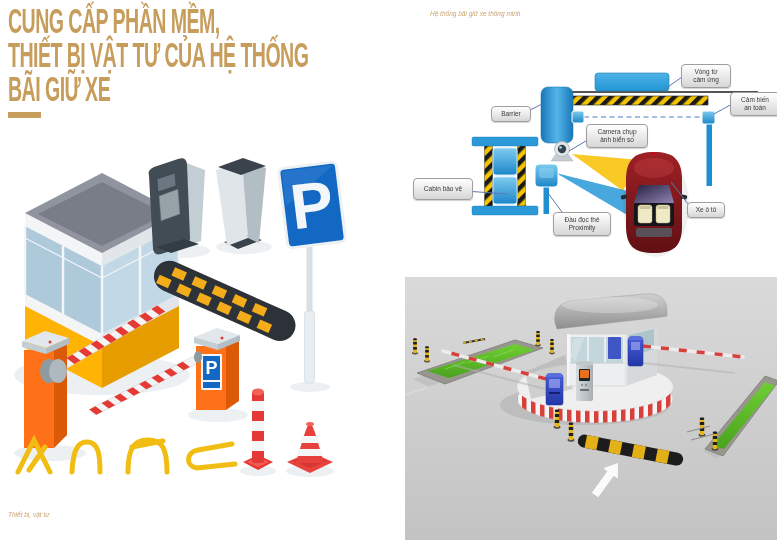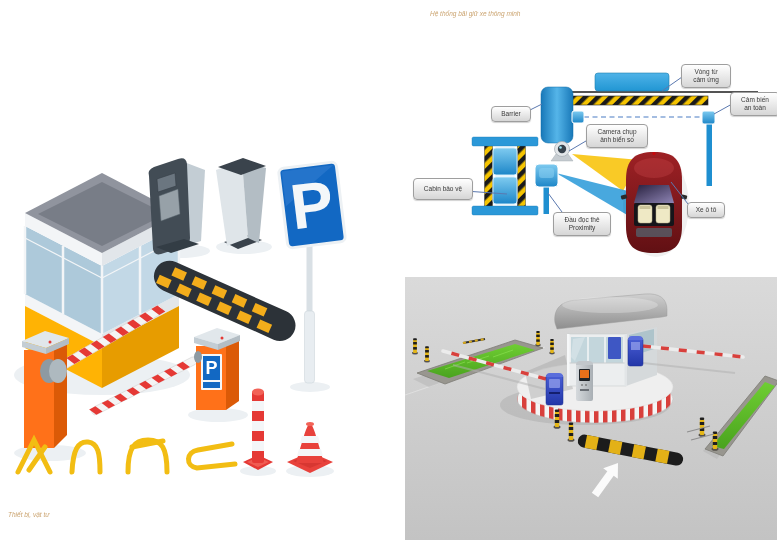--- a/index.html
+++ b/index.html
@@ -26,20 +26,26 @@
     font-size:6.5px;line-height:1.25;text-align:center;padding:3px 3px;
     box-shadow:0 1px 1px rgba(0,0,0,.18);
   }
   .photo{position:absolute;left:405px;top:277px;width:372px;height:263px}
 </style>
 </head>
 <body>
 
 <div style="position:absolute;inset:0">
 
+  <div class="title-block">
+    <div class="title-line">CUNG CẤP PHẦN MỀM,</div>
+    <div class="title-line">THIẾT BỊ VẬT TƯ CỦA HỆ THỐNG</div>
+    <div class="title-line">BÃI GIỮ XE</div>
+    <div class="title-underline"></div>
+  </div>
 
   <div class="caption caption-tr">Hệ thống bãi giữ xe thông minh</div>
   <div class="caption caption-bl">Thiết bị, vật tư</div>
 
   <svg class="equipment" viewBox="0 0 400 365">
 
     <g fill="#ECF0F3">
       <ellipse cx="102" cy="240" rx="88" ry="20"></ellipse>
       <ellipse cx="180" cy="116" rx="30" ry="7"></ellipse>
       <ellipse cx="244" cy="112" rx="28" ry="7"></ellipse>

